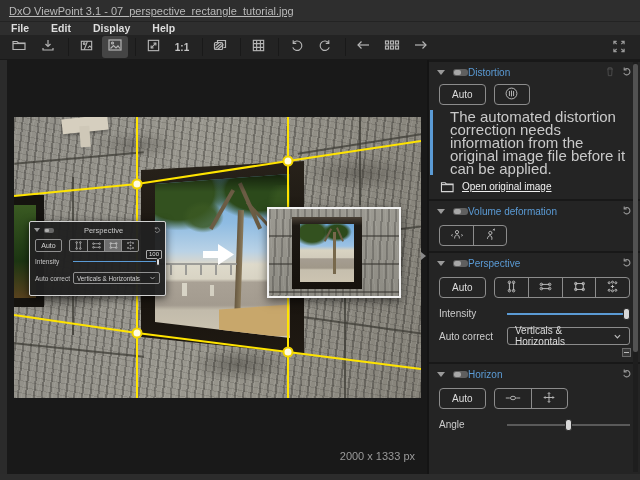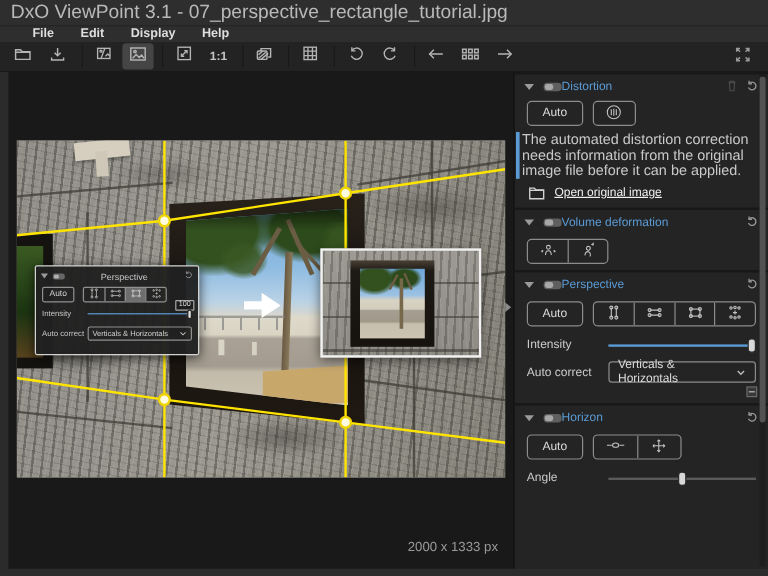--- a/index.html
+++ b/index.html
@@ -2,22 +2,22 @@
 <html><head>
 <meta charset="utf-8">
 <style>
   * { margin:0; padding:0; box-sizing:border-box; }
   html,body { width:640px; height:480px; overflow:hidden; }
   body { background:#2b2b2b; font-family:"Liberation Sans", sans-serif; position:relative; color:#ccc; }
 
   
   .titlebar { height:22px; background:#2e2e2e; border-bottom:1px solid #232323;
     display:flex; align-items:center; padding-left:9px; }
-  .titlebar span { font-size:16px; color:#b9b9b9; }
-  .menubar { height:13px; background:#2e2e2e; display:flex; align-items:center; padding-left:16px; }
+  .titlebar span { font-size:11px; color:#b9b9b9;text-decoration:underline; }
+  .menubar { height:13px; background:#2e2e2e; display:flex; align-items:center; padding-left:0; }
   .menu-item { font-size:10.5px; font-weight:bold; color:#dedede; padding:0 11px; line-height:13px; }
   .toolbar { height:25px; background:#232323; display:flex; align-items:center; padding-left:6px; position:relative; border-bottom:1px solid #191919;}
   .tbtn { width:26px; height:22px; display:flex; align-items:center; justify-content:center; margin-right:3px; border-radius:3px; }
   .tbtn.selected { background:#454545; }
   .tbtn svg { stroke:#b5b5b5; fill:none; stroke-width:1.2; }
   .tsep { width:1px; height:18px; background:#191919; margin:0 4px; }
   .ratio { font-size:10px; color:#c5c5c5; font-weight:bold; }
   .fullscreen-btn { position:absolute; right:10px; top:3px; width:22px; height:20px; display:flex; align-items:center; justify-content:center; }
   .fullscreen-btn svg { stroke:#9a9a9a; fill:none; stroke-width:1.3; }
 
@@ -150,22 +150,22 @@
   .sec-header svg { fill:none; }
   .row { display:flex; align-items:center; padding:0 10px; }
   .btn { border:1px solid #8c8c8c; border-radius:4px; background:transparent; color:#dcdcdc;
     font-size:10px; height:21px; padding:0 12px; font-family:"Liberation Sans",sans-serif; }
   .icon-group { display:flex; border:1px solid #8c8c8c; border-radius:4px; height:21px; margin-left:8px; overflow:hidden; }
   .icon-cell { width:34px; display:flex; align-items:center; justify-content:center; border-left:1px solid #8c8c8c; }
   .icon-cell:first-child { border-left:none; }
   .icon-cell svg, .vol-cell svg { stroke:#c3c3c3; fill:none; stroke-width:1.1; }
   .vol-cell { width:33px; display:flex; align-items:center; justify-content:center; border-left:1px solid #8c8c8c; }
   .vol-cell:first-child { border-left:none; }
-  .msg { border-left:3px solid #5b9bd5; margin:5px 10px 3px 1px; padding-left:2px;
-    font-size:12px; line-height:13px; color:#c9c9c9; }
+  .msg { border-left:3px solid #5b9bd5; margin:5px 10px 3px 1px; padding-left:17px;
+    font-size:15px; line-height:13px; color:#c9c9c9; }
   .link-row { display:flex; align-items:center; margin:5px 10px 1px 11px; }
   .link-row svg { stroke:#d5d5d5; fill:none; stroke-width:1.2; }
   .link { color:#f0f0f0; font-size:10px; text-decoration:underline; margin-left:7px; }
   .slider-row { display:flex; align-items:center; padding:0 10px; height:19px; }
   .slabel { width:64px; font-size:10px; color:#cccccc; }
   .strack { flex:1; height:2px; background:#5a5a5a; position:relative; margin-left:4px; }
   .strack.filled { background:#5b9bd5; }
   .shandle { position:absolute; top:-5px; width:7px; height:12px; background:#d8d8d8; border:1px solid #2a2a2a; border-radius:3px; }
   .center { left:calc(50% - 4px); } .maxed { right:0; }
   .drop-row { display:flex; align-items:center; padding:0 10px; height:20px; }

